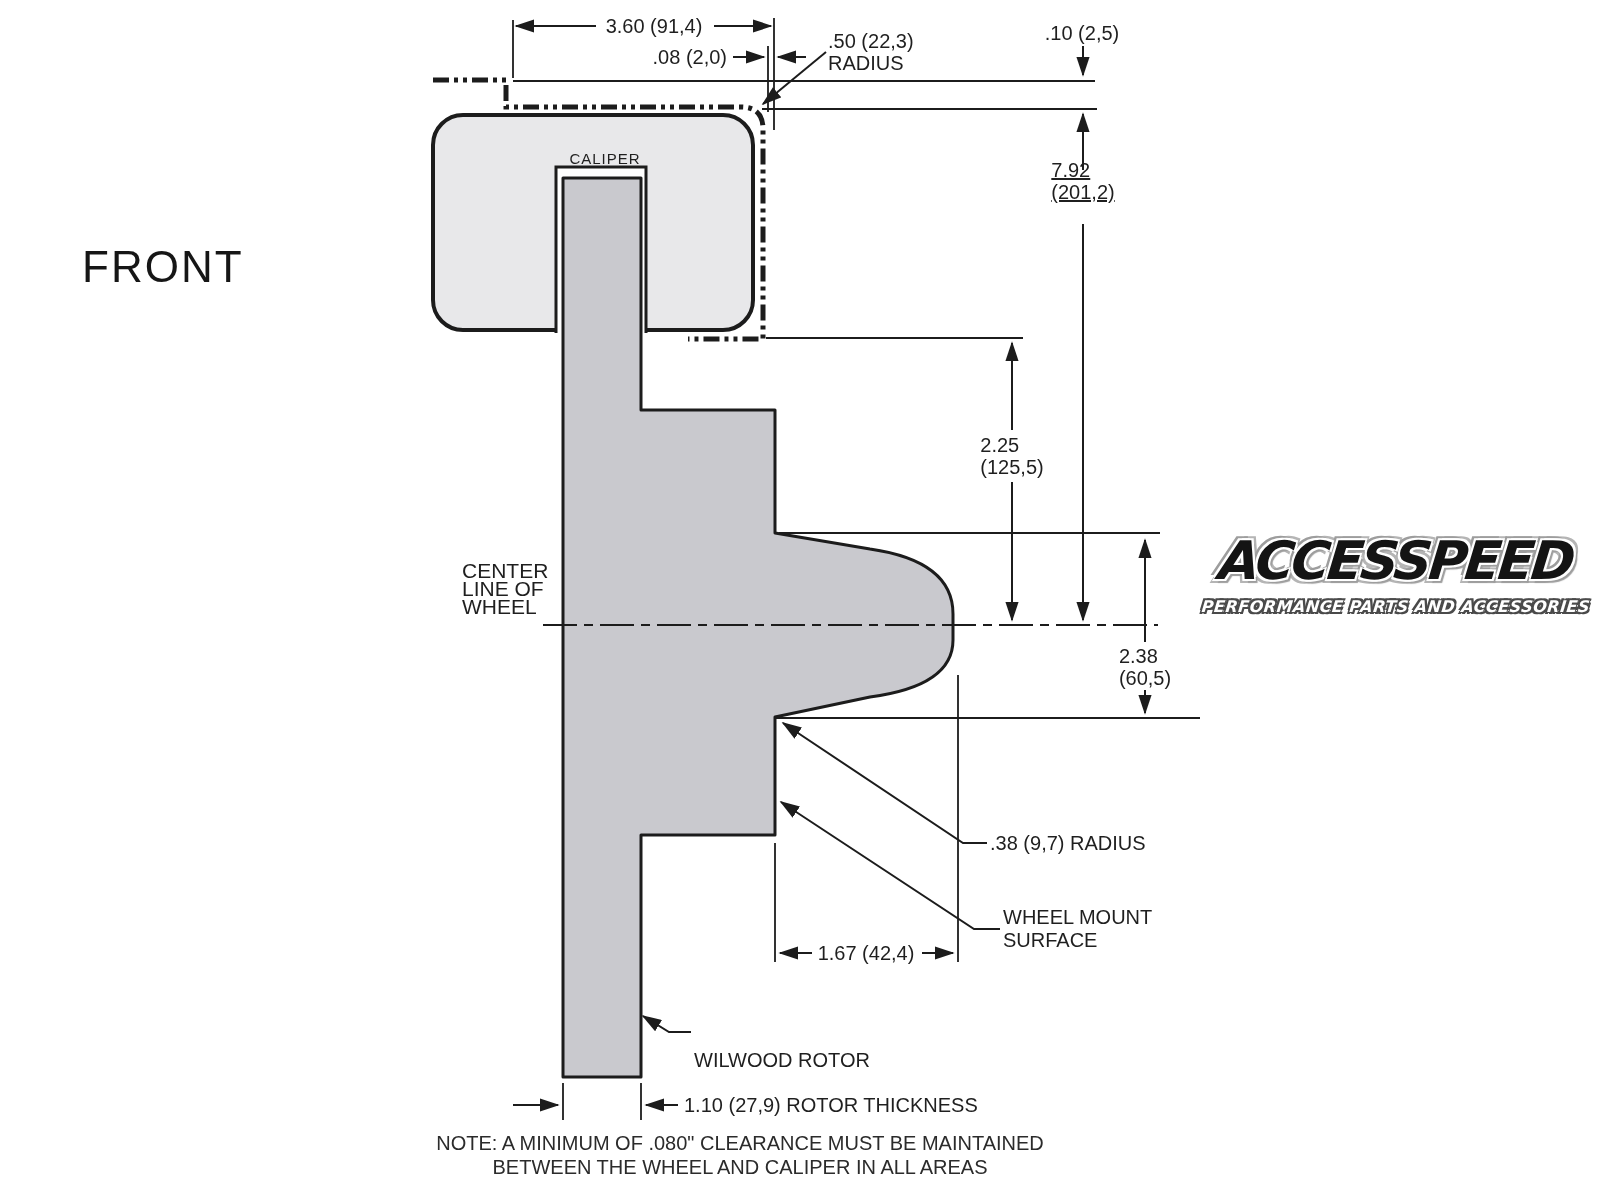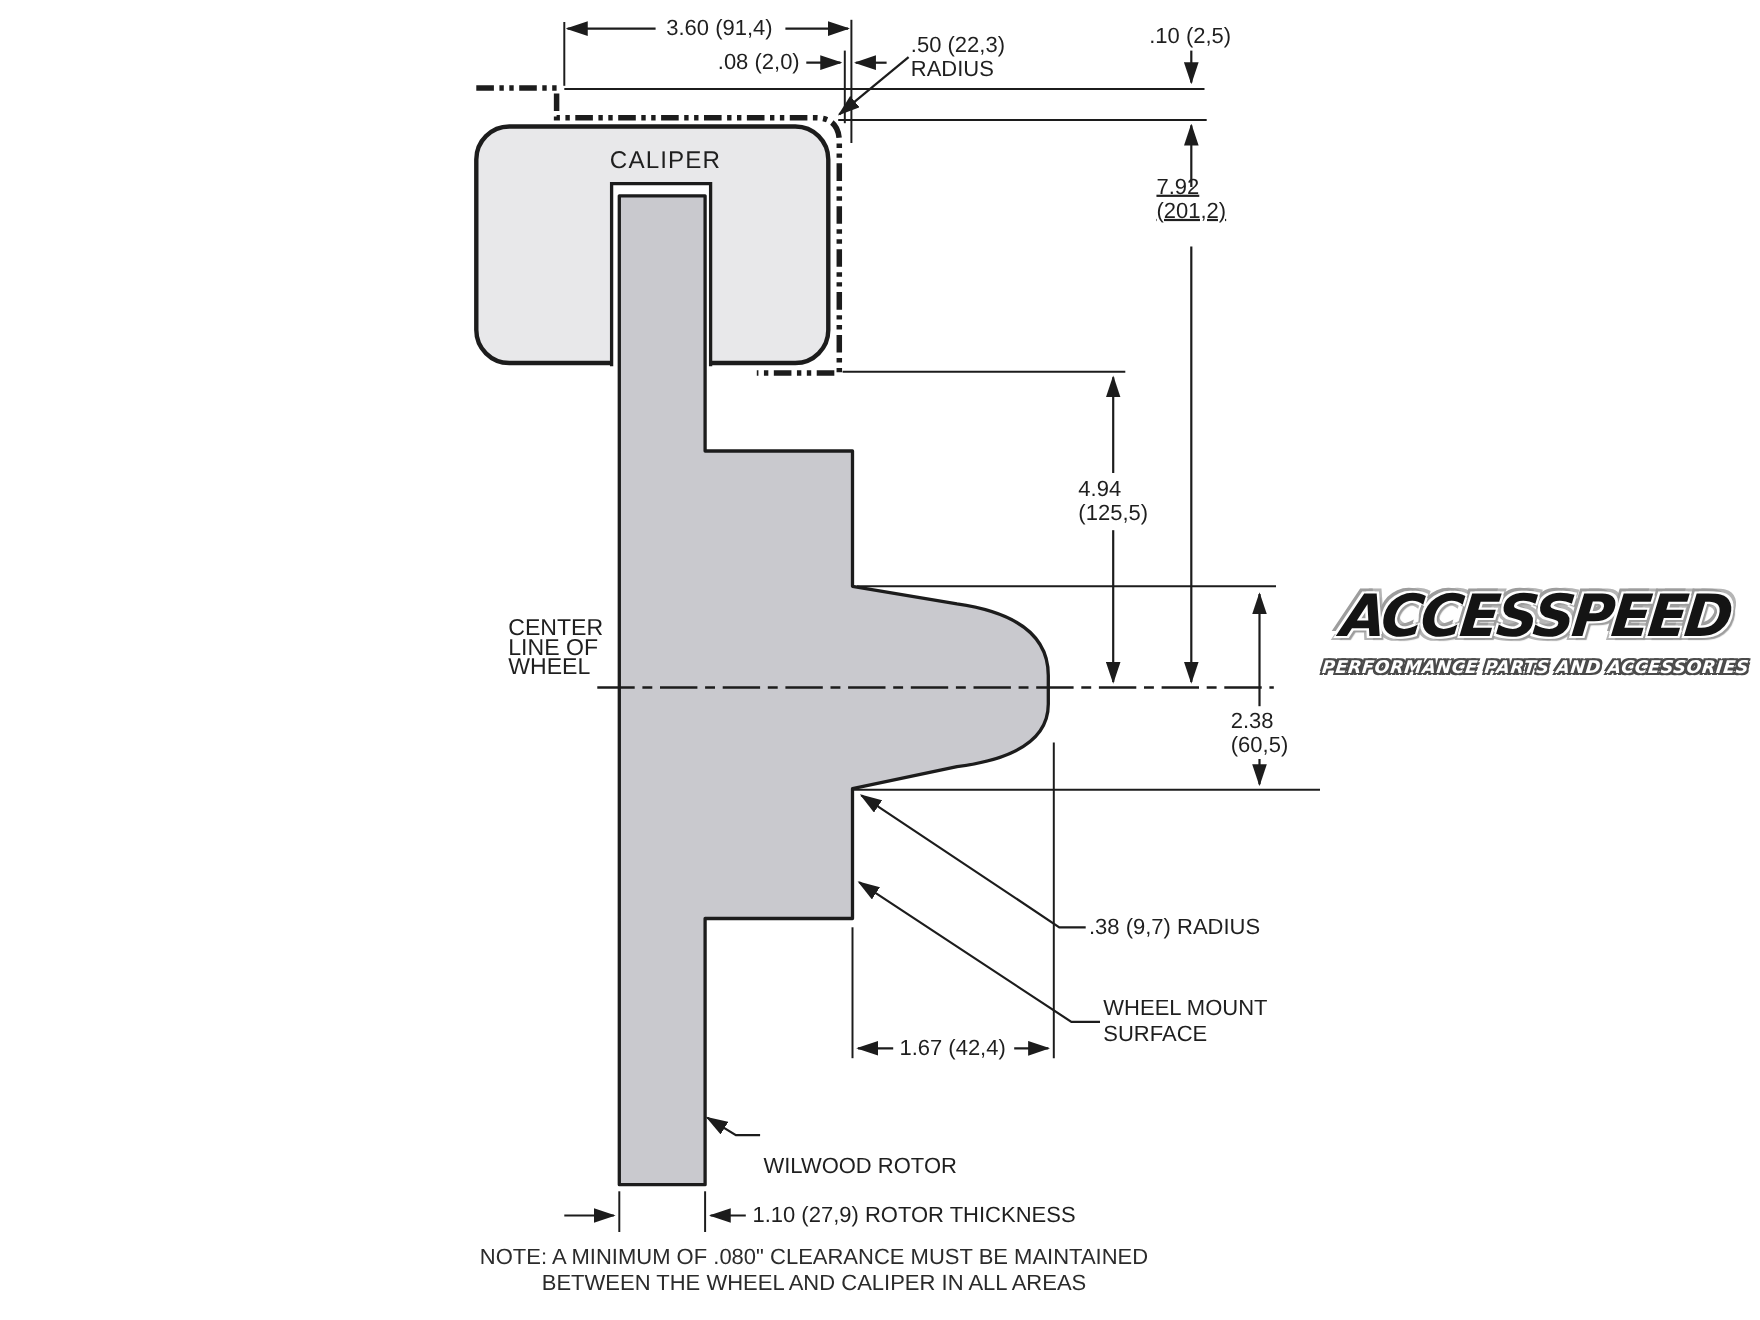--- a/index.html
+++ b/index.html
@@ -10,21 +10,21 @@
   .stage svg{position:absolute;left:0;top:0;}
   .lbl{
     position:absolute;font-size:20px;line-height:22px;color:#1f1f1f;
     white-space:pre-line;
   }
   .ctr{transform:translateX(-50%);text-align:left;}
   .rgt{transform:translateX(-100%);}
   .front-label{
     position:absolute;left:82px;top:242px;font-size:44px;letter-spacing:2px;color:#161616;
   }
-  .caliper-label{position:absolute;left:605px;top:133px;font-size:22px;letter-spacing:1px;}
+  .caliper-label{position:absolute;left:605px;top:150px;font-size:15px;letter-spacing:1px;}
   .centerline-label{position:absolute;left:462px;top:562px;font-size:21px;line-height:18px;white-space:pre-line;}
   .note{
     position:absolute;left:740px;top:1131px;transform:translateX(-50%);
     font-size:20px;line-height:24px;text-align:center;white-space:pre-line;color:#2b2b2b;width:700px;
   }
   
   .wilwood{position:absolute;left:12px;top:538px;width:305px;height:120px;}
   .wilwood .brush{position:absolute;left:0;top:0;}
   .wilwood .script{
     position:absolute;left:2px;top:18px;font-family:"DejaVu Sans",sans-serif;
@@ -118,40 +118,41 @@
     </g>
 
     <g stroke="#1c1c1c" stroke-width="2" fill="none">
       <path d="M826,52 L763,104" marker-end="url(#arr)"></path>
       <path d="M987,843 L963,843 L783,723" marker-end="url(#arr)"></path>
       <path d="M1000,929 L974,929 L781,802" marker-end="url(#arr)"></path>
       <path d="M691,1032 L669,1032 L643,1016" marker-end="url(#arr)"></path>
     </g>
   </svg>
 
+  <div class="front-label">FRONT</div>
 
   <div class="caliper-label ctr" style="left:605px;">CALIPER</div>
 
   <div class="centerline-label">CENTER
 LINE OF
 WHEEL</div>
 
   <div class="lbl ctr" style="left:654px;top:15px;">3.60 (91,4)</div>
 
   <div class="lbl rgt" style="left:727px;top:46px;">.08 (2,0)</div>
 
   <div class="lbl" style="left:828px;top:30px;">.50 (22,3)
 RADIUS</div>
 
   <div class="lbl ctr" style="left:1082px;top:22px;">.10 (2,5)</div>
 
   <div class="lbl ctr" style="left:1083px;top:159px;text-decoration:underline;">7.92
 (201,2)</div>
 
-  <div class="lbl ctr" style="left:1012px;top:434px;">4.94
+  <div class="lbl ctr" style="left:1012px;top:434px;">2.25
 (125,5)</div>
 
   <div class="lbl ctr" style="left:1145px;top:645px;">2.38
 (60,5)</div>
 
   <div class="lbl" style="left:990px;top:832px;">.38 (9,7) RADIUS</div>
 
   <div class="lbl" style="left:1003px;top:906px;line-height:23px;">WHEEL MOUNT
 SURFACE</div>
 

